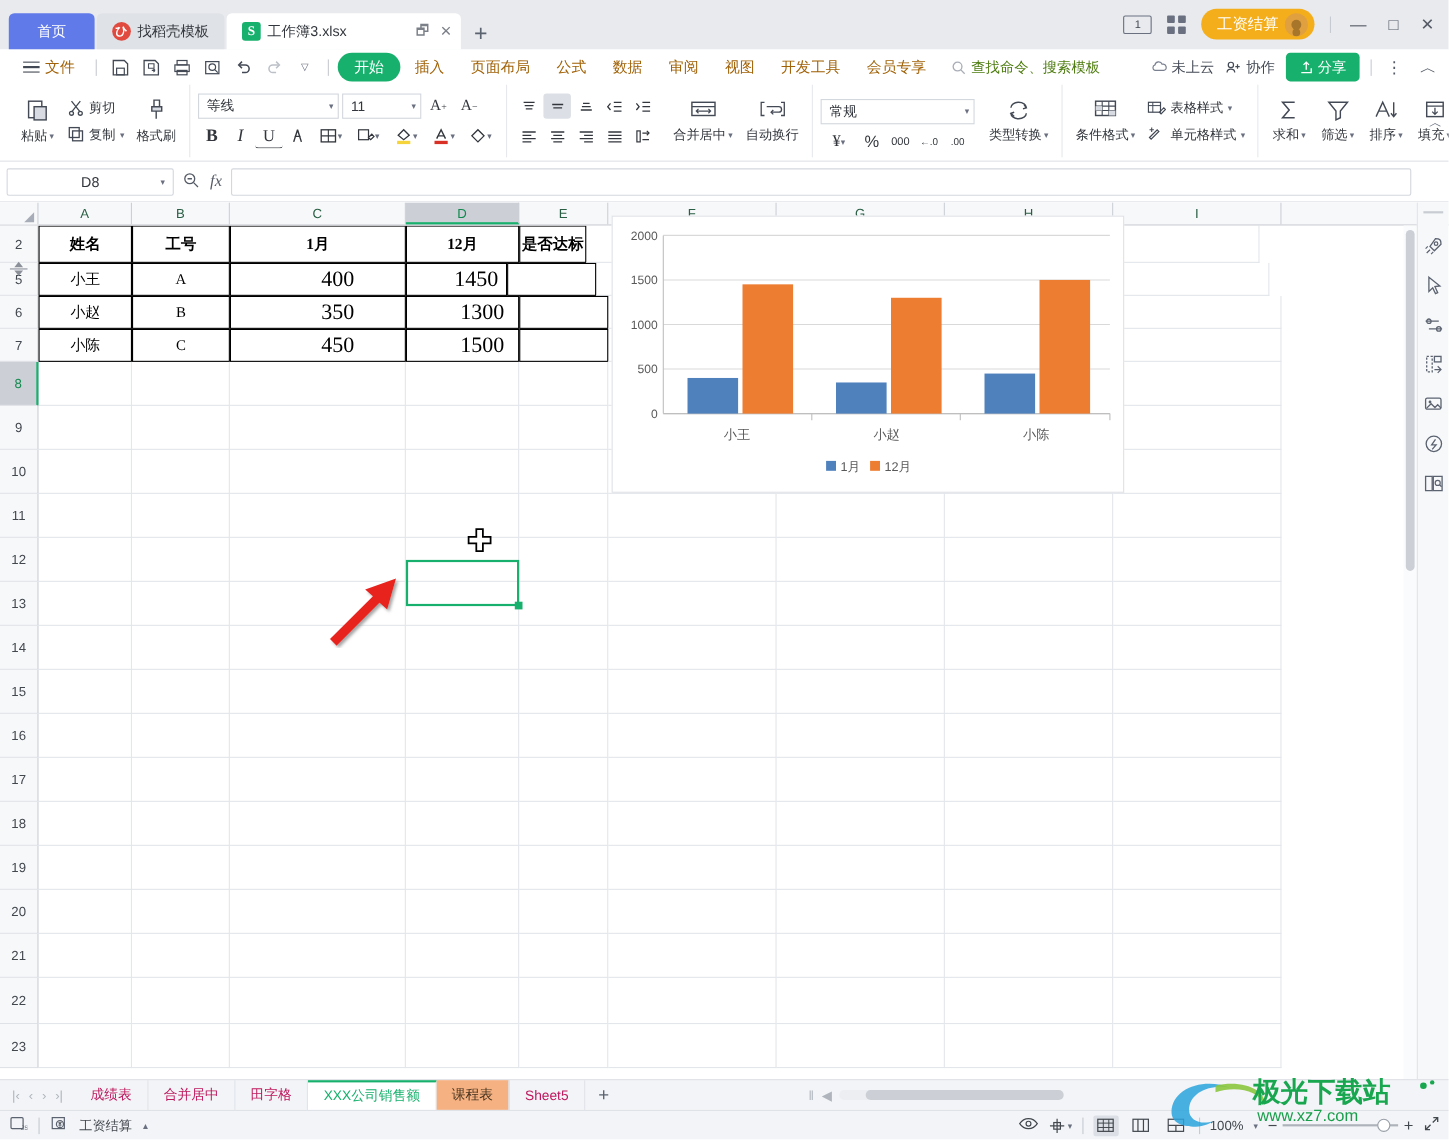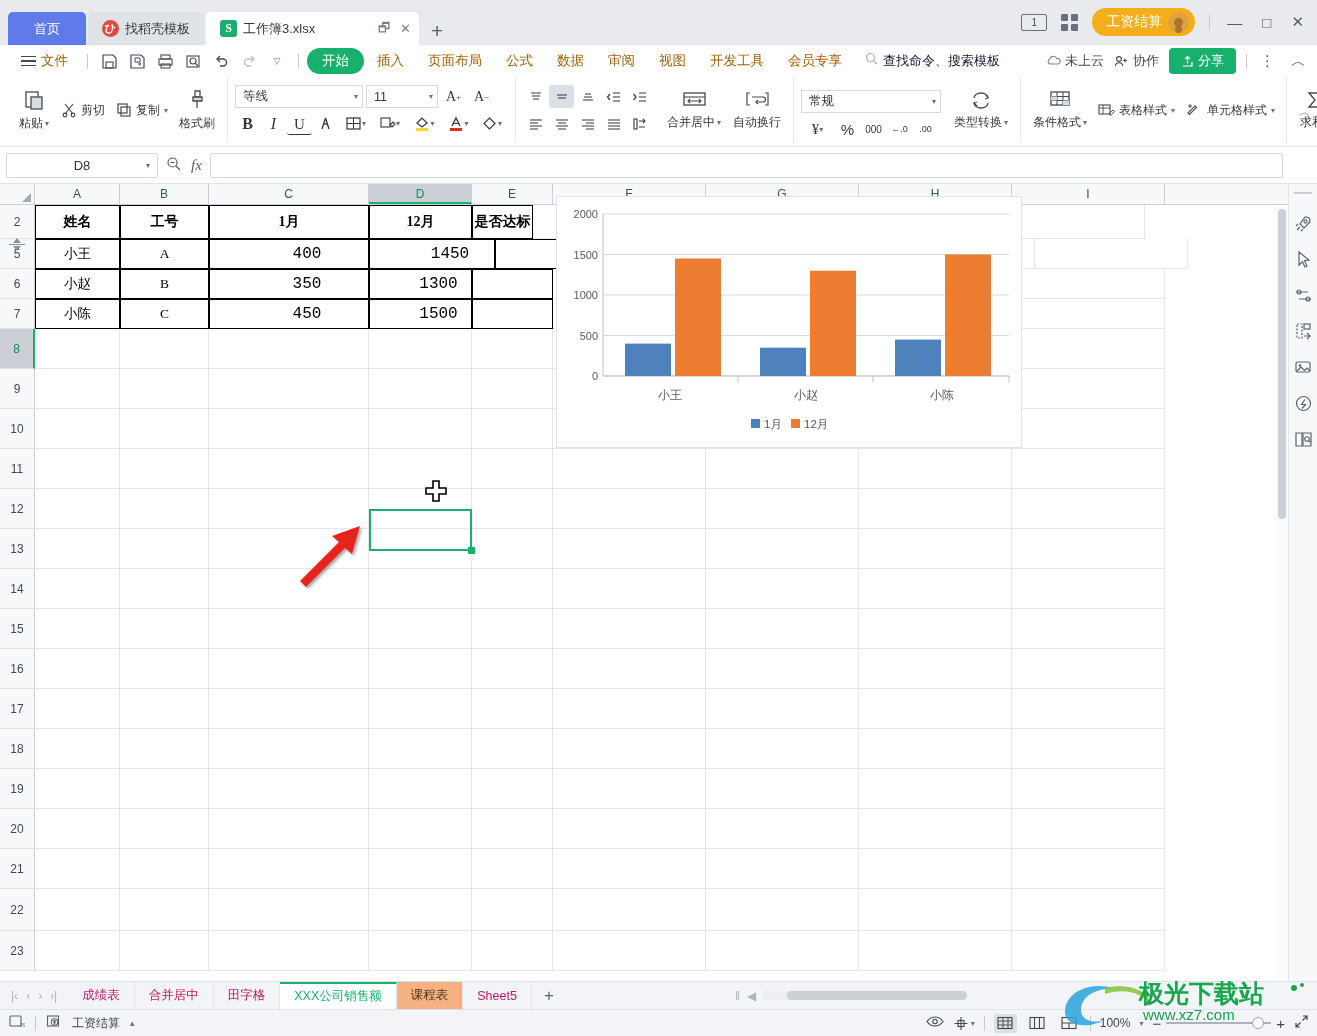--- a/index.html
+++ b/index.html
@@ -39,35 +39,35 @@
 
   
   .menurow { height: 32px; background: #fff; display: flex; align-items: center; padding-left: 10px; gap: 2px; flex: none; position: relative; }
   .mi { font-size: 13.5px; color: #a16207; padding: 3px 11px; cursor: pointer; white-space: nowrap; }
   .mi.file-m { display: flex; align-items: center; gap: 5px; }
   .hamb { display: flex; flex-direction: column; gap: 3px; width: 15px; }
   .hamb i { height: 1.6px; background: #444a55; }
   .qicon { width: 26px; height: 24px; display: flex; align-items: center; justify-content: center; cursor: pointer; color: #444a55; }
   .qicon svg { display: block; }
   .active-pill { background: #18b06d; color: #fff; border-radius: 13px; padding: 4px 15px; font-weight: normal; }
-  .searchbox { display: flex; gap: 5px; font-size: 13px; color: #0f172a; margin-left: 10px; cursor: text; }
+  .searchbox { display: flex; align-items: center; gap: 5px; font-size: 13px; color: #4d7c0f; margin-left: 10px; cursor: text; }
   .menu-right { position: absolute; right: 8px; display: flex; align-items: center; gap: 10px; }
   .mr-item { font-size: 13px; color: #444a55; display: flex; align-items: center; gap: 4px; cursor: pointer; }
   .sharebtn { background: #18b06d; color: #fff; border-radius: 4px; padding: 4px 12px; font-size: 13px;
               display: flex; align-items: center; gap: 4px; cursor: pointer; }
 
   
   .ribbon { height: 70px; background: #fff; border-bottom: 1px solid #dfe2e7; display: flex; align-items: stretch; flex: none;
             padding-left: 6px; position: relative; }
   .rgroup { display: flex; align-items: center; padding: 0 7px; border-right: 1px solid #e6e8ec; height: 66px; gap: 2px; }
   .rgroup:last-child { border-right: none; }
   .bigbtn { display: flex; flex-direction: column; align-items: center; justify-content: center; min-width: 42px;
             padding: 2px 5px; font-size: 12px; color: #33373d; cursor: pointer; gap: 2px; }
   .bigbtn .lbl { white-space: nowrap; display:flex; align-items:center; gap:2px;}
-  .stack2 { display: flex; gap: 3px; justify-content: center; }
+  .stack2 { display: flex; flex-direction: column; gap: 3px; justify-content: center; }
   .smbtn { display: flex; align-items: center; gap: 4px; font-size: 12px; color: #33373d; cursor: pointer; padding: 2px 4px; white-space: nowrap;}
   .caret { font-size: 8px; color: #6a7080; }
   .fontrow { display: flex; gap: 3px; align-items: center; margin-bottom: 4px; }
   .fsel { border: 1px solid #d3d7de; height: 23px; display: flex; align-items: center; justify-content: space-between;
           padding: 0 4px 0 7px; font-size: 12.5px; color: #33373d; background: #fff; cursor: pointer; }
   .fname { width: 128px; } .fsize { width: 72px; }
   .iconbtn { width: 25px; height: 23px; display: flex; align-items: center; justify-content: center;
              font-size: 14px; color: #33373d; cursor: pointer; border-radius: 3px; }
   .iconbtn.on { background: #dce0e6; }
   .iconbtn.wide { width: 33px; }
@@ -95,21 +95,21 @@
   .ch { border-right: 1px solid #ccd0d6; text-align: center; font-size: 12px; color: #2a5f45; line-height: 20px; }
   .ch.sel { background: #ccd0d6; color: #128a4f; border-bottom: 2px solid #18b06d; }
   .gridrow { display: flex; height: 40px; }
   .rh { width: 35px; border-right: 1px solid #ccd0d6; border-bottom: 1px solid #dfe2e7; background: #f7f8fa;
         text-align: center; font-size: 12px; color: #43484f; display: flex; align-items: center; justify-content: center; }
   .rh.sel { background: #ccd0d6; color: #128a4f; border-right: 2px solid #18b06d; }
   .cell { border-right: 1px solid #e3e6ea; border-bottom: 1px solid #e3e6ea; display: flex; align-items: center;
           justify-content: center; font-size: 13px; color: #000; }
   .cell.bd { border: 1px solid #000; font-family: "Liberation Serif", serif; }
   .cell.hdr { font-weight: bold; font-size: 14px; }
-  .cell.num { font-size: 16px; font-family: Liberation Mono, monospace; padding-left: 36px; }
+  .cell.num { font-size: 20px; font-family: Liberation Serif, serif; padding-left: 36px; }
   .cell.nm { font-size: 13.5px; }
   .breakmark { position: absolute; left: 9px; width: 16px; height: 16px; display:flex; flex-direction:column;
                align-items:center; justify-content:center; }
   .breakmark i { width: 0; height: 0; border-style: solid; }
   .selbox { position: absolute; border: 2px solid #18b06d; pointer-events: none; }
   .fillh { position: absolute; width: 7px; height: 7px; background: #18b06d; }
   .redarrow { position: absolute; pointer-events: none; }
   .cursor-xl { position: absolute; pointer-events: none; }
 
   
@@ -625,21 +625,21 @@
       <div class="cell" style="width:153px"></div>
       <div class="cell" style="width:153px"></div>
       <div class="cell" style="width:153px"></div>
     </div>
 
     <div class="gridrow" style="height:30px">
       <div class="rh">5</div>
       <div class="cell bd nm" style="width:85px">小王</div>
       <div class="cell bd nm" style="width:89px">A</div>
       <div class="cell bd num" style="width:160px">400</div>
-      <div class="cell bd num" style="width:126px">1450</div>
+      <div class="cell bd num" style="width:92px">1450</div>
       <div class="cell bd" style="width:81px"></div>
       <div class="cell" style="width:153px"></div>
       <div class="cell" style="width:153px"></div>
       <div class="cell" style="width:153px"></div>
       <div class="cell" style="width:153px"></div>
     </div>
 
     <div class="gridrow" style="height:30px">
       <div class="rh">6</div>
       <div class="cell bd nm" style="width:85px">小赵</div>

